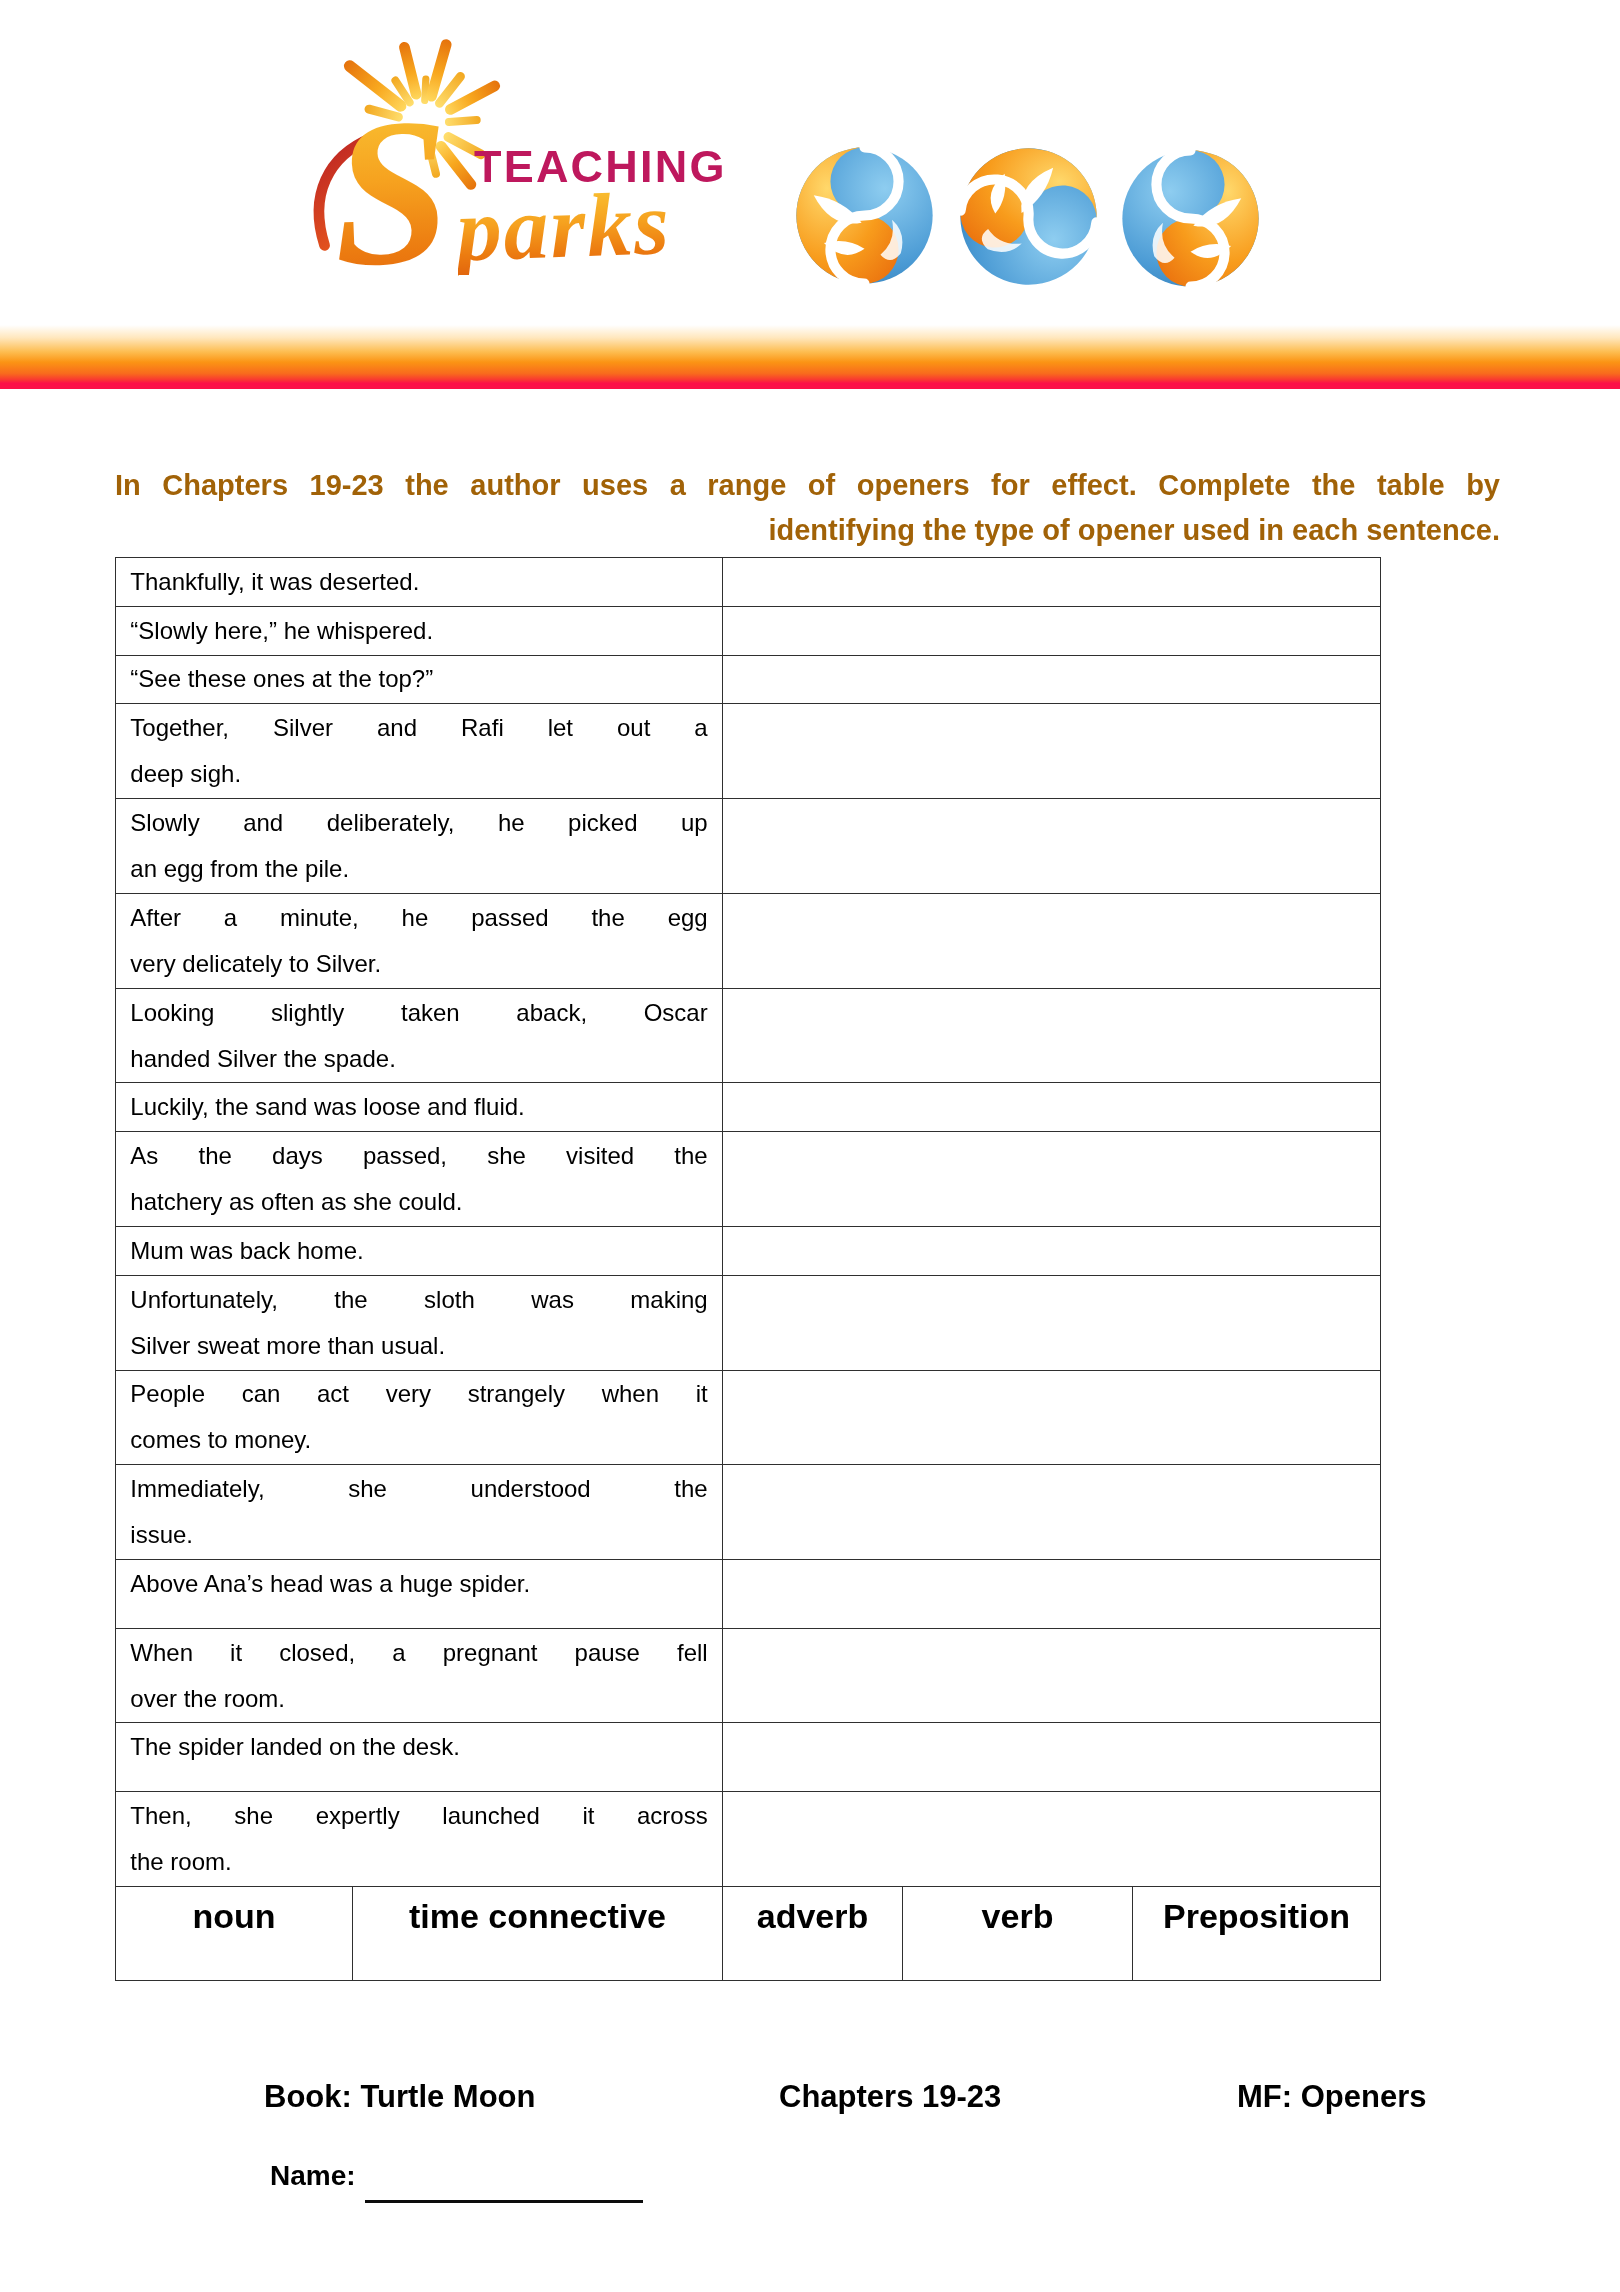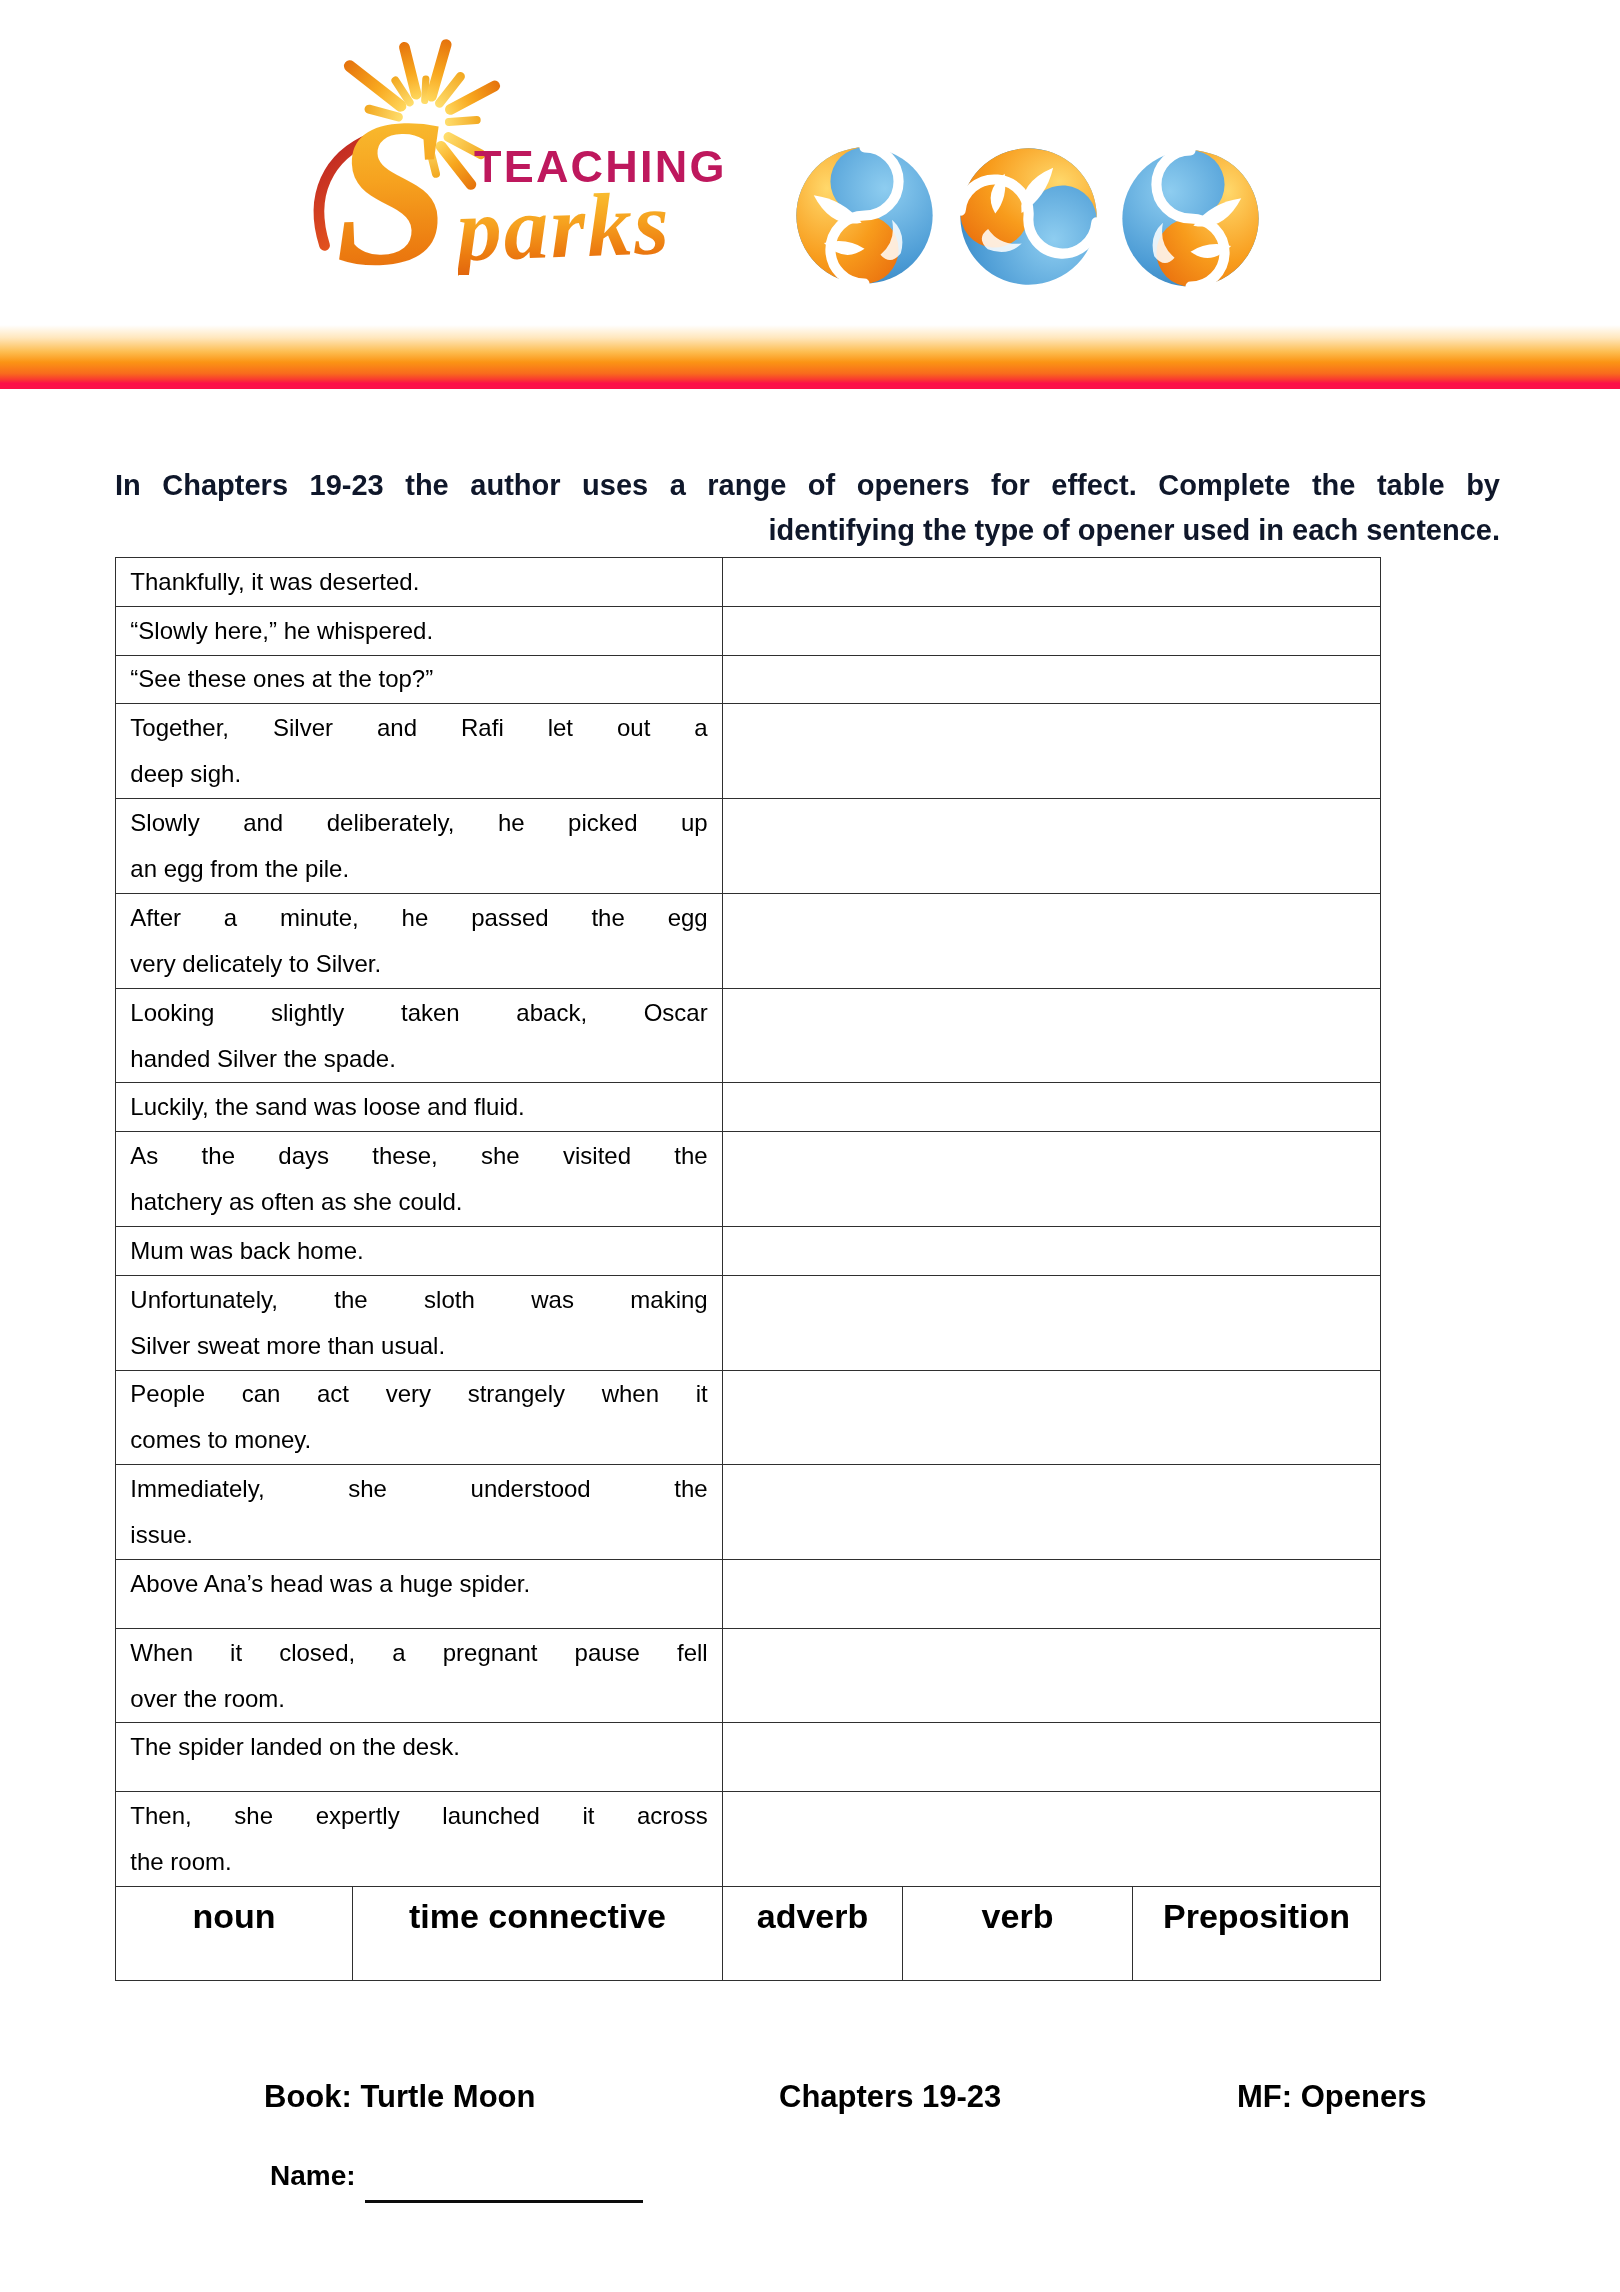--- a/index.html
+++ b/index.html
@@ -38,21 +38,21 @@
   .band{
     position:absolute;left:0;top:325px;width:1620px;height:64px;
     background:linear-gradient(180deg,
       #ffffff 0%,#ffe7bd 20%,#fdbd50 42%,#fb9414 58%,
       #f86a1d 76%,#f93b30 85%,#fc1148 91%,#fc1148 100%);
   }
 
   
   .instruction{
     position:absolute;left:115px;top:463px;width:1385px;
-    font-size:29px;font-weight:bold;line-height:45px;color:#0f172a;
+    font-size:29px;font-weight:bold;line-height:45px;color:#a16207;
   }
   .instruction .jline{text-align:justify;text-align-last:justify;}
   .instruction .lline{text-align:right;}
 
   
   .wtable{
     position:absolute;left:115px;top:557px;width:1266px;
     border:1.8px solid #2f2f2f;box-sizing:border-box;background:#fff;
   }
   .wrow{display:flex;border-bottom:1.8px solid #2f2f2f;}
@@ -241,21 +241,21 @@
         <div class="cell-right"></div>
       </div>
       <div class="wrow">
         <div class="cell-left">
           <div class="line last">Luckily, the sand was loose and fluid.</div>
         </div>
         <div class="cell-right"></div>
       </div>
       <div class="wrow">
         <div class="cell-left">
-          <div class="line">As the days these, she visited the</div>
+          <div class="line">As the days passed, she visited the</div>
           <div class="line last">hatchery as often as she could.</div>
         </div>
         <div class="cell-right"></div>
       </div>
       <div class="wrow">
         <div class="cell-left">
           <div class="line last">Mum was back home.</div>
         </div>
         <div class="cell-right"></div>
       </div>

